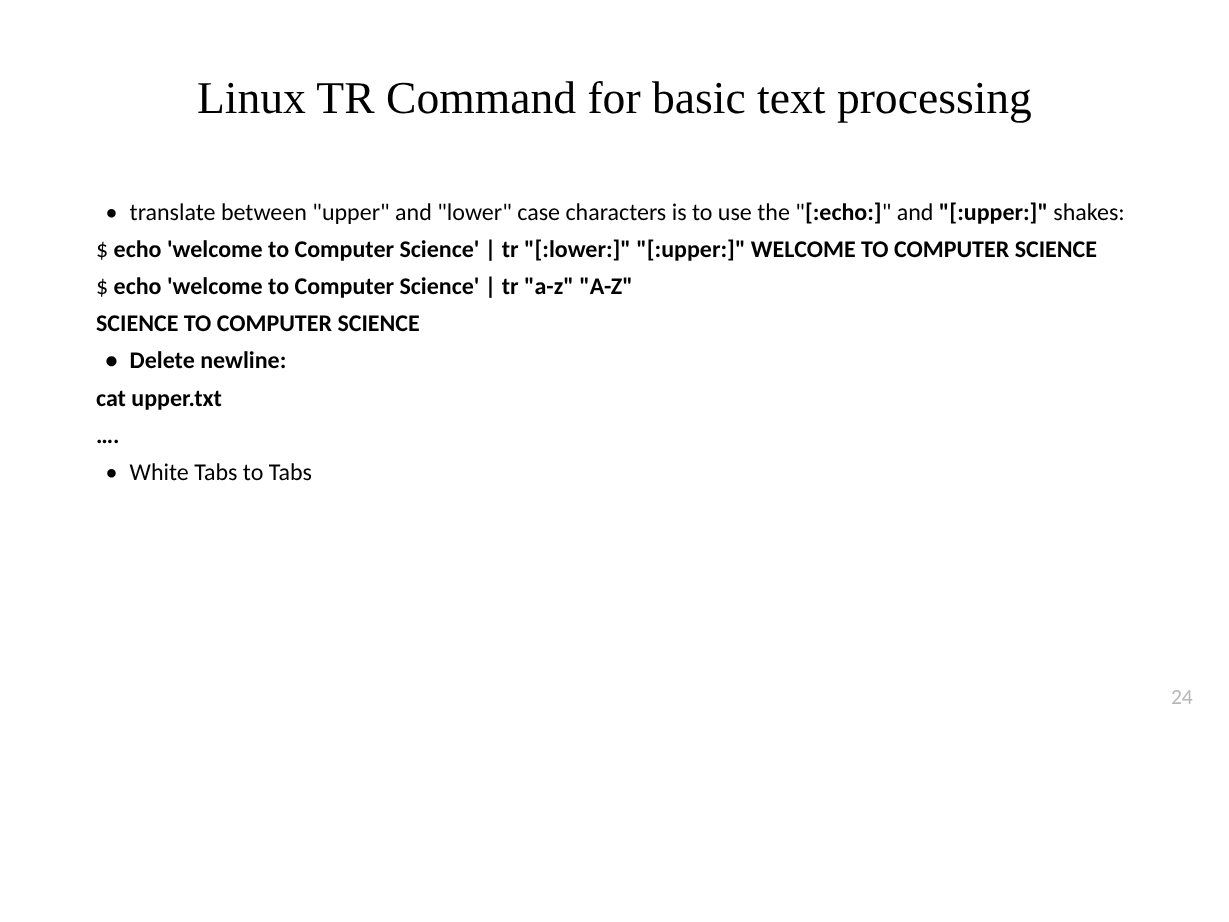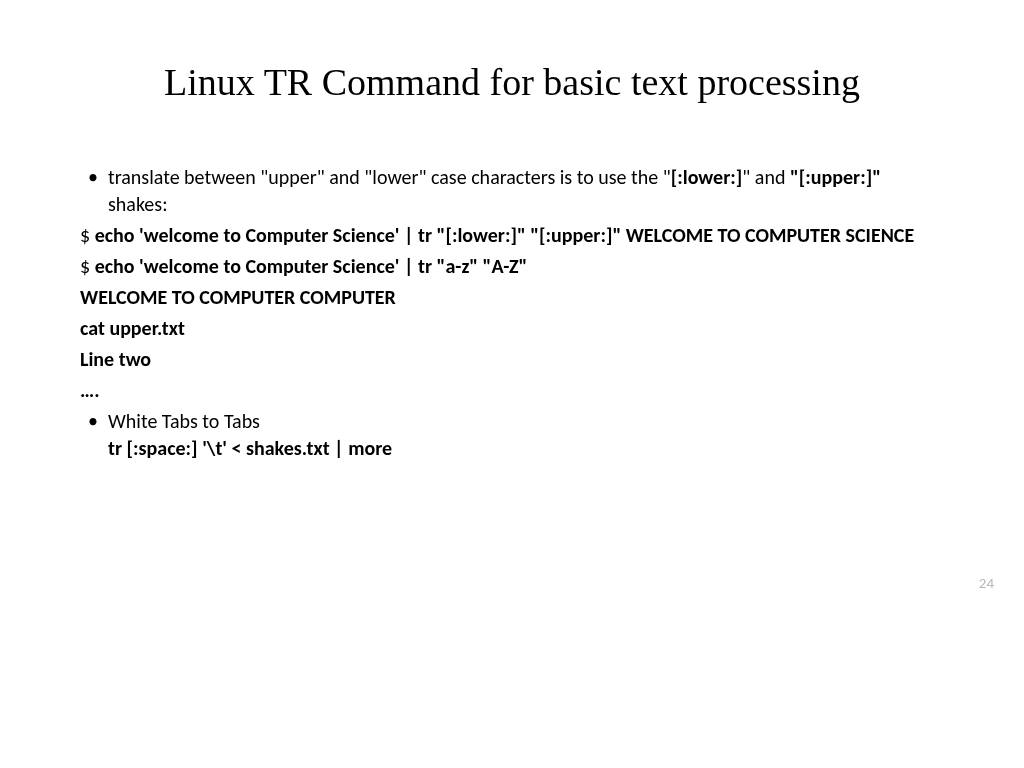--- a/index.html
+++ b/index.html
@@ -5,53 +5,52 @@
   * { margin: 0; padding: 0; box-sizing: border-box; }
   html, body { width: 1024px; height: 768px; background: #ffffff; font-family: "Segoe UI", "Calibri", Arial, sans-serif; color: #000; }
   .slide { position: relative; width: 1024px; height: 614px; padding: 60px 80px 40px 80px; }
   .title { font-family: "Times New Roman", Times, serif; font-size: 38px; font-weight: 400; text-align: center; margin-bottom: 60px; }
   .body { font-size: 20px; line-height: 1.35; }
   .body .line { margin-bottom: 4px; }
   .bullet { padding-left: 28px; position: relative; }
   .bullet::before { content: "•"; position: absolute; left: 8px; top: 0; }
   .bullet-indent { padding-left: 28px; }
   .bold { font-weight: 700; }
-  .pagenum { position: absolute; bottom: 22px; right: 30px; color: #b8b8b8; font-size: 15px; }
+  .pagenum { position: absolute; bottom: 22px; right: 30px; color: #b8b8b8; font-size: 18px; }
 </style>
 </head>
 <body>
 
 <div class="slide">
 
   <h1 class="title">Linux TR Command for basic text processing</h1>
 
   <div class="body">
 
     <div class="line bullet">
-      <span>translate between "upper" and "lower" case characters is to use the "</span><span class="bold">[:lower:]</span><span>" and </span><span class="bold">"[:upper:]"</span><span> shakes:</span>
+      <span>translate between "upper" and "lower" case characters is to use the "</span><span class="bold">[:echo:]</span><span>" and </span><span class="bold">"[:upper:]"</span><span> shakes:</span>
     </div>
 
     <div class="line">
       <span>$ </span><span class="bold">echo 'welcome to Computer Science' | tr "[:lower:]" "[:upper:]" WELCOME TO COMPUTER SCIENCE</span>
     </div>
 
     <div class="line">
       <span>$ </span><span class="bold">echo 'welcome to Computer Science' | tr "a-z" "A-Z"</span>
     </div>
 
-    <div class="line bold">WELCOME TO COMPUTER COMPUTER</div>
+    <div class="line bold">SCIENCE TO COMPUTER SCIENCE</div>
 
+    <div class="line bullet bold">Delete newline:</div>
 
     <div class="line bold">cat upper.txt</div>
-    <div class="line bold">Line two</div>
     <div class="line bold">….</div>
 
     <div class="line bullet">
       <span>White Tabs to Tabs</span><br>
-      <span class="bold">tr [:space:] '\t' &lt; shakes.txt | more</span>
     </div>
 
 
 
   </div>
 
   <div class="pagenum">24</div>
 
 </div>
 

